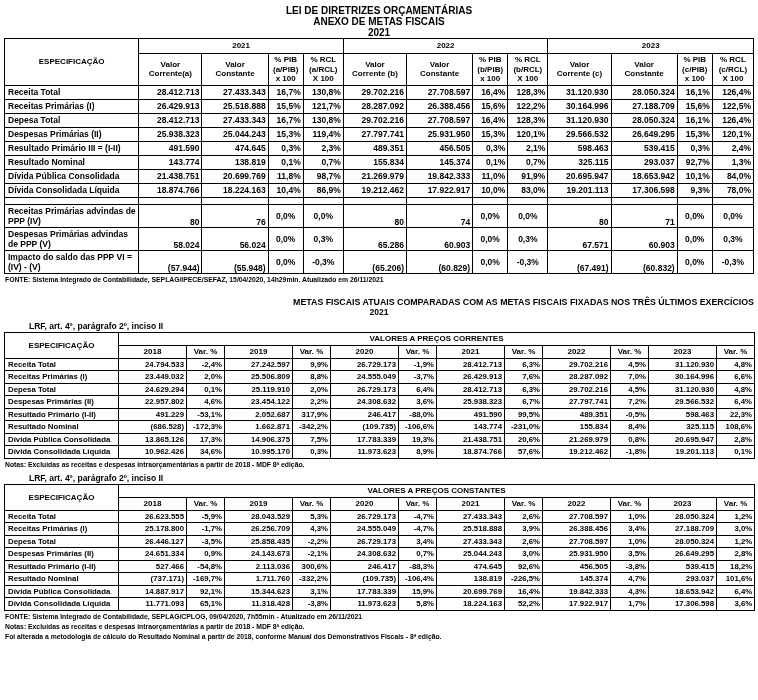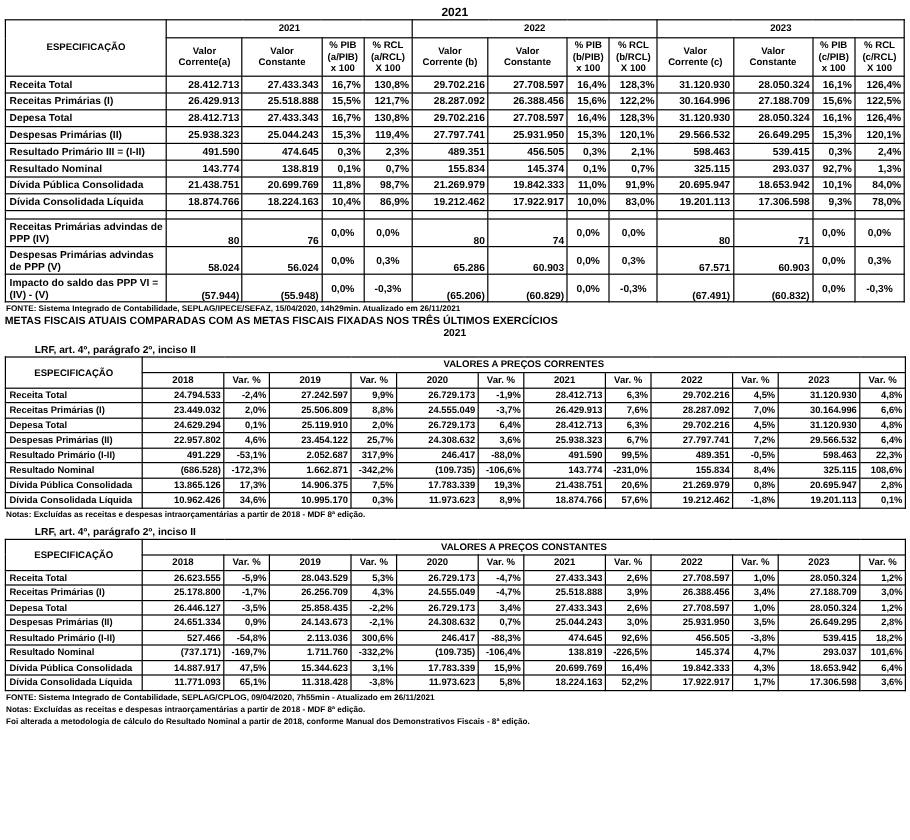--- a/index.html
+++ b/index.html
@@ -15,37 +15,39 @@
   .t1 td{font-size:8.5px;line-height:10px;}
   .t1 .yr-row th{height:12px;}
   .t1 tbody tr{height:14px;}
   .t1 td.label{text-align:left;padding-left:3px;}
   .t1 td.num{text-align:right;}
   .t1 tr.spacer-row{height:7px;}
   .t1 tr.ppp-row{height:23px;}
   .t1 tr.ppp-row td.num{vertical-align:bottom;}
   .t1 tr.ppp-row td.pctcell{vertical-align:middle;text-align:center;}
   .fonte{font-size:6.8px;font-weight:bold;line-height:9px;margin:1px 1px 0 1px;}
-  .sec-title{text-align:left;font-weight:bold;font-size:8.8px;line-height:10px;}
+  .sec-title{text-align:right;font-weight:bold;font-size:8.8px;margin-top:13px;line-height:10px;}
   .sec-sub{text-align:center;font-weight:bold;font-size:8.5px;line-height:10px;}
   .lrf2{font-weight:bold;font-size:8.5px;margin:4px 1px 1px 1px;padding-left:24px;}
   
   .t23 th{font-size:8px;text-align:center;height:12px;line-height:9px;}
   .t23 td{font-size:7.8px;line-height:9px;}
   .t23 tbody tr{height:12.5px;}
   .t23 td.label{text-align:left;padding-left:3px;}
   .t23 td.num{text-align:right;}
   .notes{font-size:6.8px;font-weight:bold;line-height:9px;margin:1px 1px 0 1px;}
 </style>
 </head>
 <body>
 
 <div class="page">
 
   <div class="doc-title">
+    <div>LEI DE DIRETRIZES ORÇAMENTÁRIAS</div>
+    <div>ANEXO DE METAS FISCAIS</div>
     <div>2021</div>
   </div>
 
 
   <table class="t1">
     <colgroup>
       <col style="width:134px">
       <col style="width:63px">
         <col style="width:66px">
         <col style="width:35px">
@@ -368,21 +370,21 @@
           <td class="num">29.702.216</td>
           <td class="num">4,5%</td>
           <td class="num">31.120.930</td>
           <td class="num">4,8%</td>
         </tr>
         <tr>
           <td class="label">Despesas Primárias (II)</td>
           <td class="num">22.957.802</td>
           <td class="num">4,6%</td>
           <td class="num">23.454.122</td>
-          <td class="num">25,7%</td>
+          <td class="num">2,2%</td>
           <td class="num">24.308.632</td>
           <td class="num">3,6%</td>
           <td class="num">25.938.323</td>
           <td class="num">6,7%</td>
           <td class="num">27.797.741</td>
           <td class="num">7,2%</td>
           <td class="num">29.566.532</td>
           <td class="num">6,4%</td>
         </tr>
         <tr>
@@ -574,21 +576,21 @@
           <td class="num">138.819</td>
           <td class="num">-226,5%</td>
           <td class="num">145.374</td>
           <td class="num">4,7%</td>
           <td class="num">293.037</td>
           <td class="num">101,6%</td>
         </tr>
         <tr>
           <td class="label">Dívida Pública Consolidada</td>
           <td class="num">14.887.917</td>
-          <td class="num">47,5%</td>
+          <td class="num">92,1%</td>
           <td class="num">15.344.623</td>
           <td class="num">3,1%</td>
           <td class="num">17.783.339</td>
           <td class="num">15,9%</td>
           <td class="num">20.699.769</td>
           <td class="num">16,4%</td>
           <td class="num">19.842.333</td>
           <td class="num">4,3%</td>
           <td class="num">18.653.942</td>
           <td class="num">6,4%</td>

